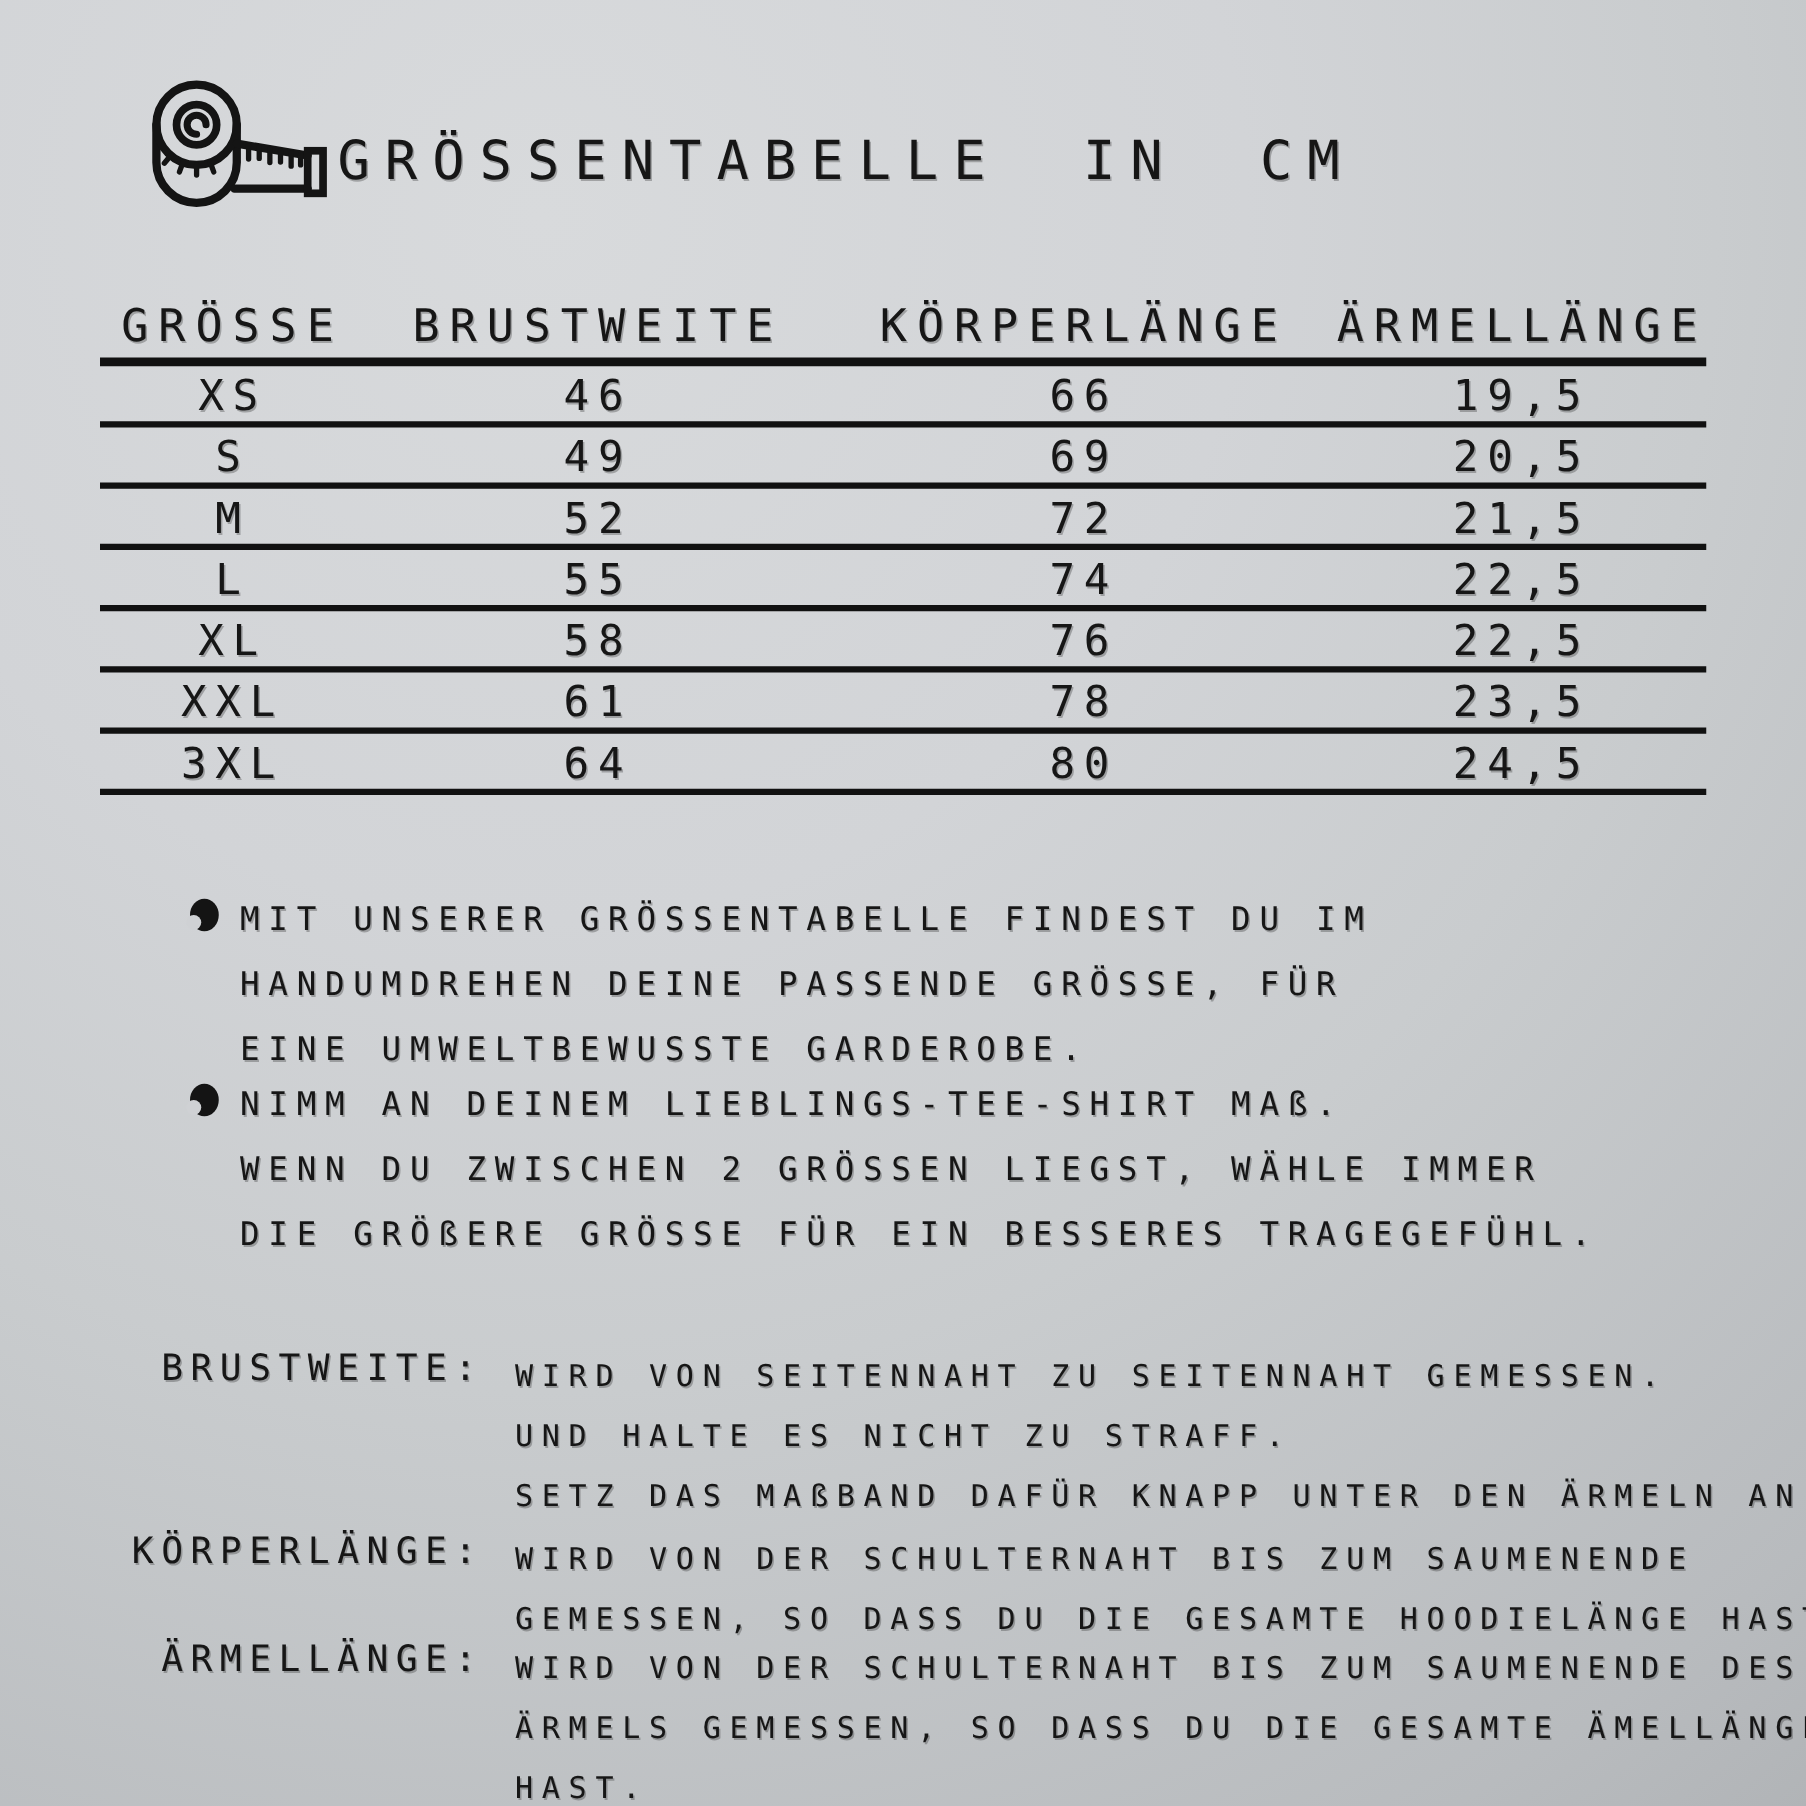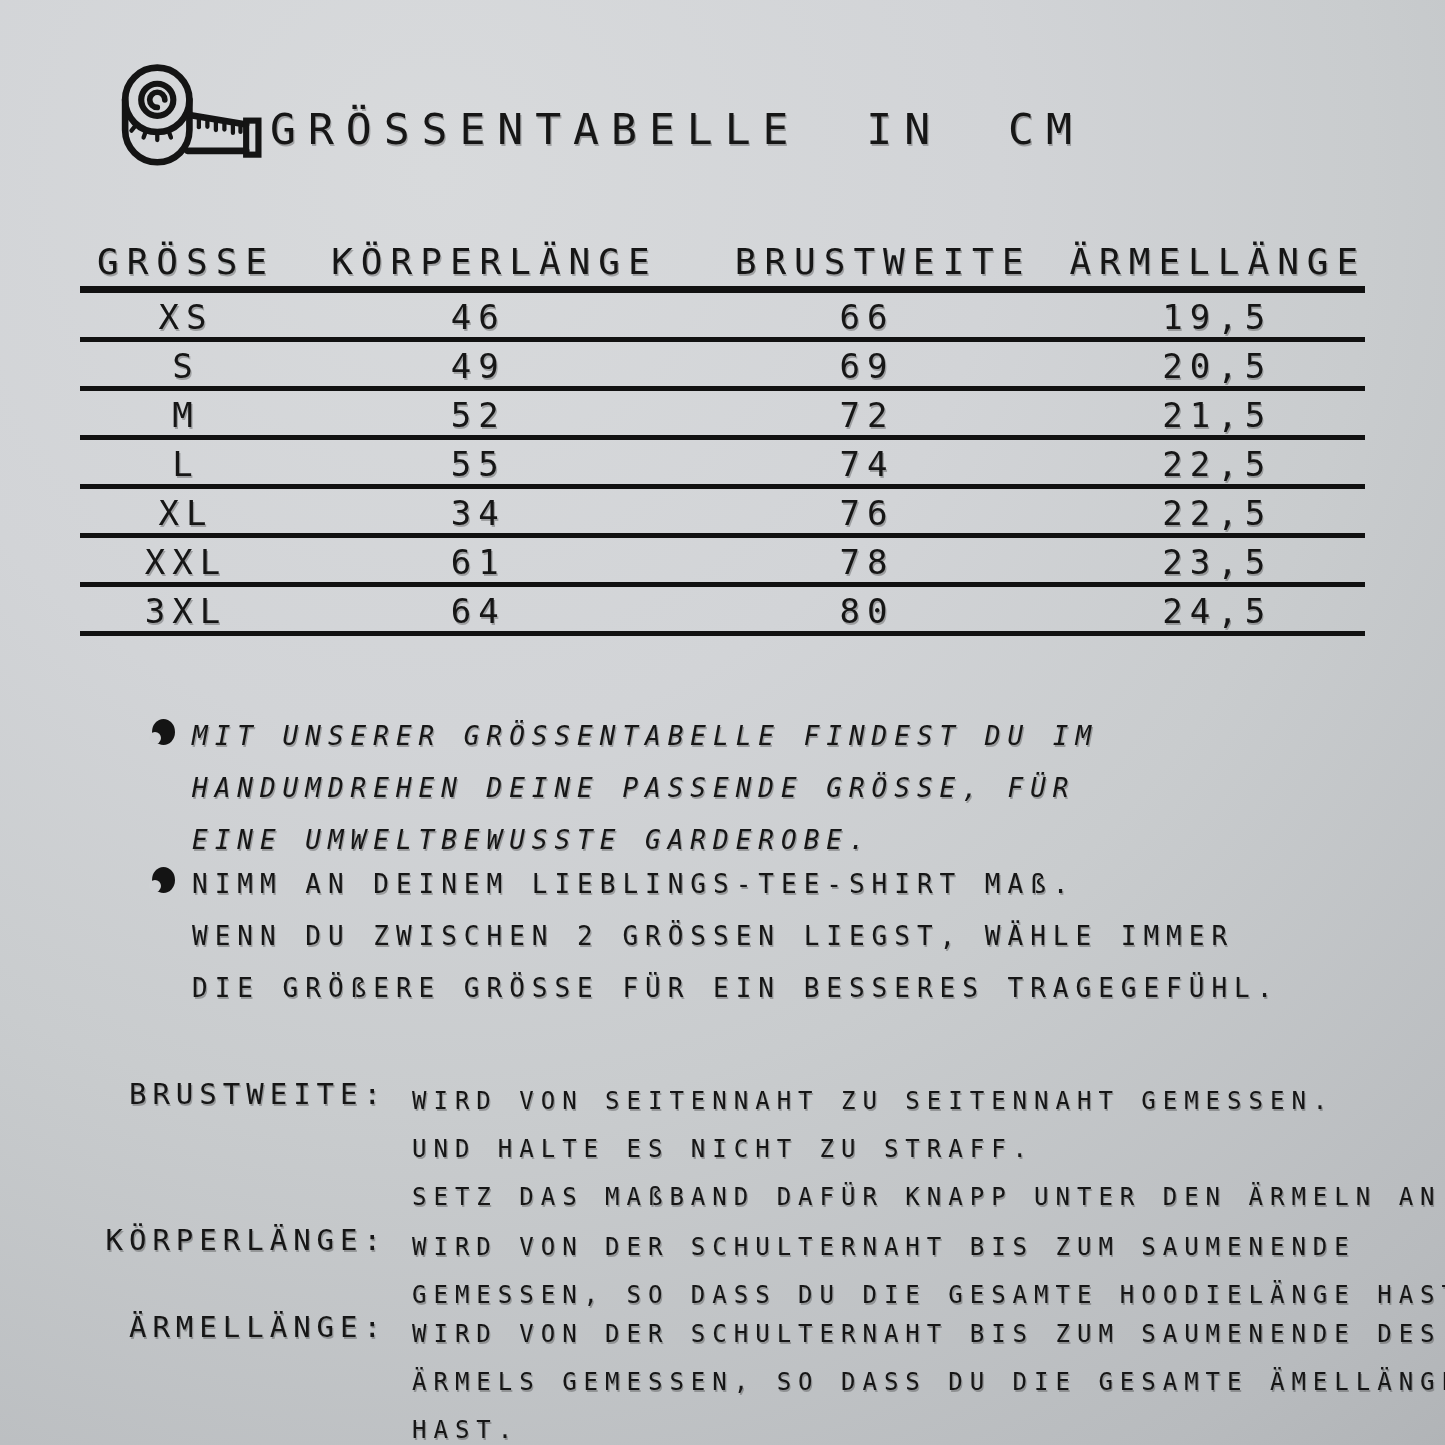--- a/index.html
+++ b/index.html
@@ -36,21 +36,21 @@
     display:flex; align-items:flex-end; height:49px;
     border-bottom:5px solid #111;
     font-size:34px; letter-spacing:7px;
   }
   .cell { text-align:center; }
   .c1 { width:16.5%; } .c2 { width:29%; } .c3 { width:31.5%; } .c4 { width:23%; }
 
   
   .notes { position:absolute; left:152px; top:710px; width:1180px; }
   .note { position:absolute; left:0; display:flex; }
-  .note-1 { top:0;font-style:italic; }
+  .note-1 { top:0; }
   .note-2 { top:148px; }
   .bullet {
     position:relative; flex-shrink:0;
     width:23px; height:26px; margin-top:9px; margin-right:17px;
     background:#141414; border-radius:50%;
   }
   .bullet::after {
     content:""; position:absolute;
     left:-3px; top:13px; width:12px; height:12px;
     background:#cfd1d4; border-radius:50%;
@@ -99,22 +99,22 @@
         <line x1="138" y1="69" x2="138" y2="78"></line>
       </g>
     </svg>
   </span>
 
   <h1 class="title stamp">GRÖSSENTABELLE IN CM</h1>
 
   <div class="size-table">
     <div class="thead stamp">
       <div class="cell c1">GRÖSSE</div>
+      <div class="cell c2">BRUSTWEITE</div>
       <div class="cell c3">KÖRPERLÄNGE</div>
-      <div class="cell c2">BRUSTWEITE</div>
       <div class="cell c4">ÄRMELLÄNGE</div>
     </div>
 
     <div class="trow stamp">
       <div class="cell c1">XS</div>
       <div class="cell c2">46</div>
       <div class="cell c3">66</div>
       <div class="cell c4">19,5</div>
     </div>
     <div class="trow stamp">
@@ -130,21 +130,21 @@
       <div class="cell c4">21,5</div>
     </div>
     <div class="trow stamp">
       <div class="cell c1">L</div>
       <div class="cell c2">55</div>
       <div class="cell c3">74</div>
       <div class="cell c4">22,5</div>
     </div>
     <div class="trow stamp">
       <div class="cell c1">XL</div>
-      <div class="cell c2">34</div>
+      <div class="cell c2">58</div>
       <div class="cell c3">76</div>
       <div class="cell c4">22,5</div>
     </div>
     <div class="trow stamp">
       <div class="cell c1">XXL</div>
       <div class="cell c2">61</div>
       <div class="cell c3">78</div>
       <div class="cell c4">23,5</div>
     </div>
     <div class="trow stamp">

